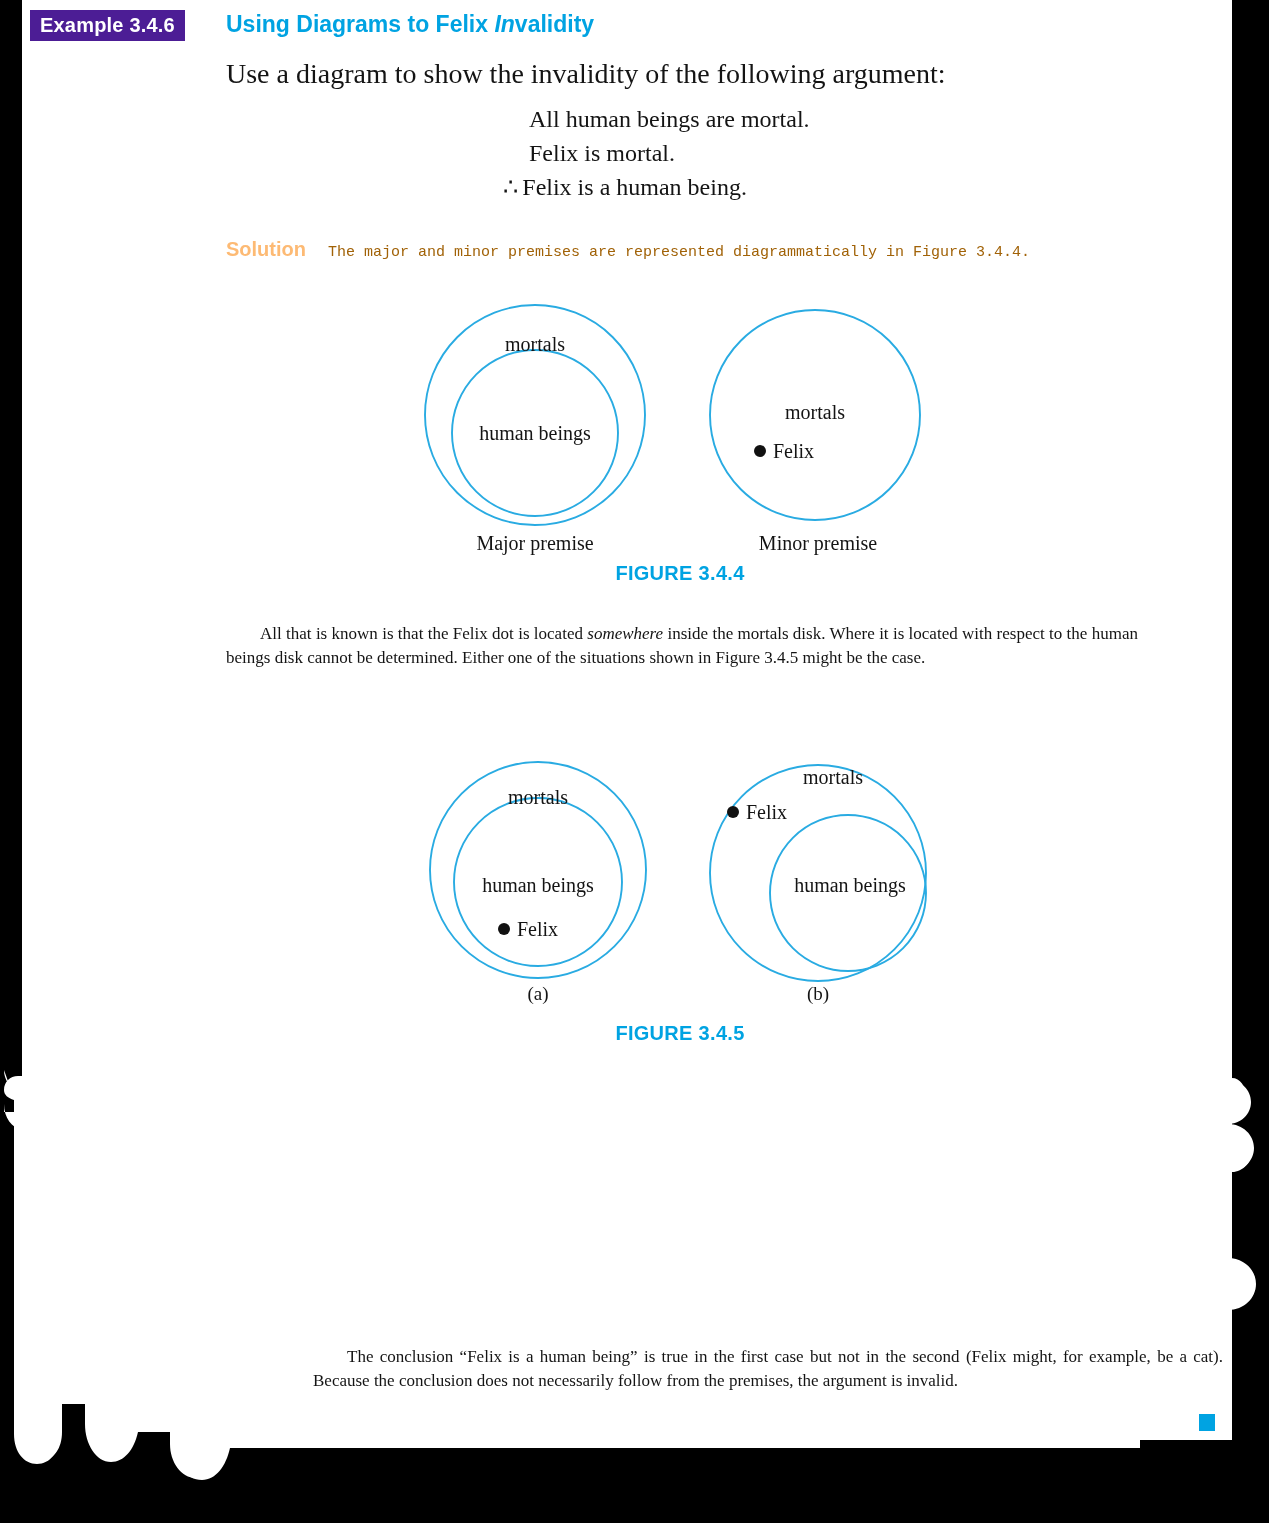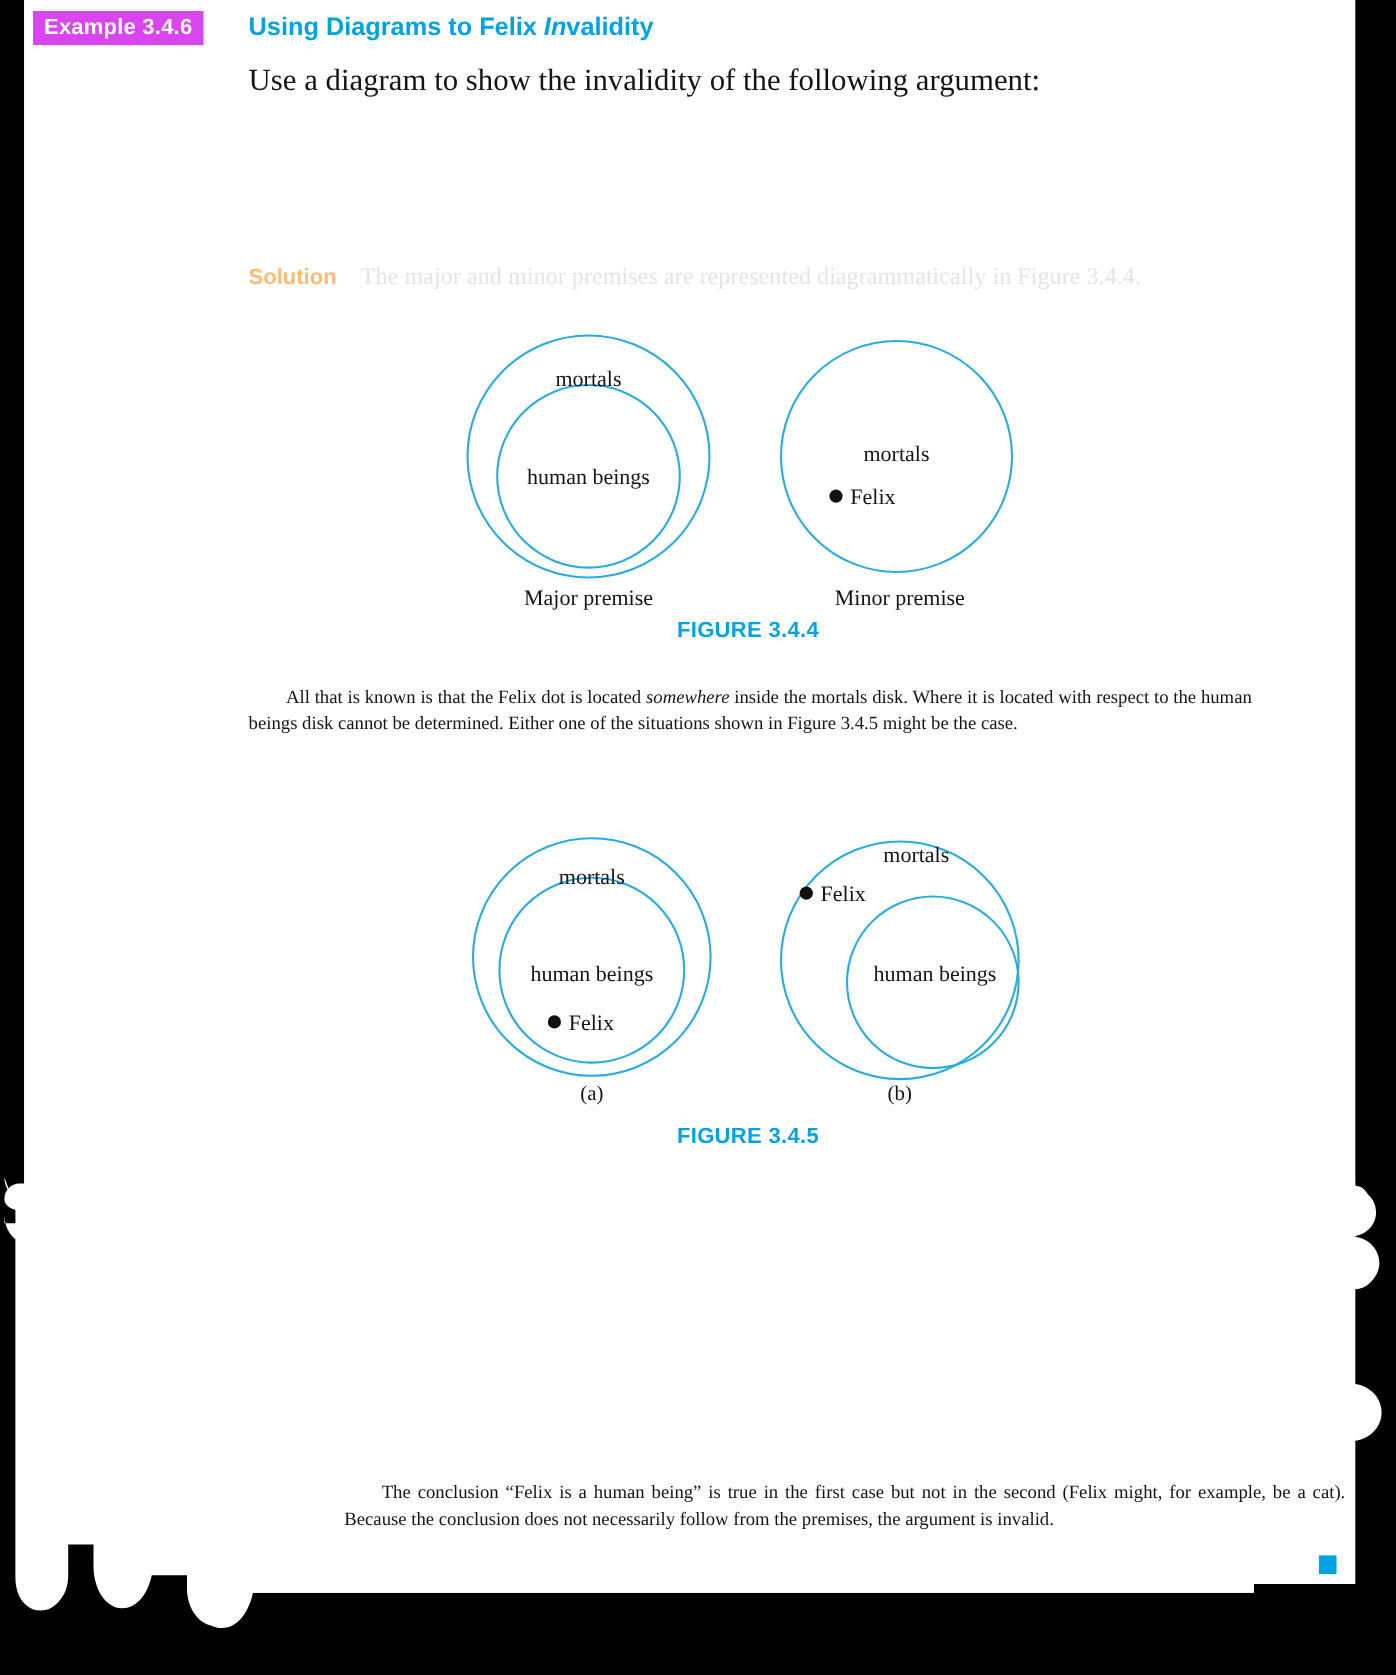--- a/index.html
+++ b/index.html
@@ -33,21 +33,21 @@
 
   .example-header {
     position: absolute;
     left: 0px; top: 10px;
     width: 1200px;
     height: 34px;
   }
   .example-badge {
     position: absolute;
     left: 30px; top: 0px;
-    background: #d946ef;
+    background: #4c1d95;
     color: #ffffff;
     font-family: "Liberation Sans", sans-serif;
     font-weight: bold;
     font-size: 20px;
     letter-spacing: 0.2px;
     padding: 5px 10px 6px 10px;
     line-height: 1;
     white-space: nowrap;
   }
   .example-title {
@@ -95,22 +95,23 @@
     white-space: nowrap;
   }
   .solution-label {
     color: #fdba74;
     font-family: "Liberation Sans", sans-serif;
     font-weight: bold;
     font-size: 20px;
     margin-right: 22px;
   }
   .solution-text {
-    font-size: 22px;
-    color: #e5e5e5;
+    font-size: 15px;
+    color: #a16207;
+    font-family: Liberation Mono, monospace;
   }
 
   
   .figure-block { position: absolute; }
   #figure-344 { left: 400px; top: 300px; width: 560px; height: 295px; }
   #figure-345 { left: 400px; top: 750px; width: 560px; height: 305px; }
 
   .fig-svg { position: absolute; left: 0; top: 0; }
 
   .fig-caption {
@@ -243,20 +244,31 @@
 
 <div id="content">
 
   <div class="example-header">
     <div class="example-badge">Example 3.4.6</div>
     <div class="example-title"><span>Using Diagrams to Felix </span><span class="ital">In</span><span>validity</span></div>
   </div>
 
   <div class="prompt-line">Use a diagram to show the invalidity of the following argument:</div>
 
+  <div class="argument">
+    <div class="arg-row arg-p1">
+      <span class="arg-text">All human beings are mortal.</span>
+    </div>
+    <div class="arg-row arg-p2">
+      <span class="arg-text">Felix is mortal.</span>
+    </div>
+    <div class="arg-row arg-c">
+      <span class="arg-text"><span class="therefore">∴</span><span>Felix is a human being.</span></span>
+    </div>
+  </div>
 
   <div class="solution-block">
     <span class="solution-label">Solution</span><span class="solution-text">The major and minor premises are represented diagrammatically in Figure 3.4.4.</span>
   </div>
 
   <div class="figure-block" id="figure-344">
     <svg class="fig-svg" width="560" height="260" viewBox="0 0 560 260">
 
       <circle cx="135" cy="115" r="110" fill="none" stroke="#29ABE2" stroke-width="1.9"></circle>
       <circle cx="135" cy="133" r="83" fill="none" stroke="#29ABE2" stroke-width="1.9"></circle>

